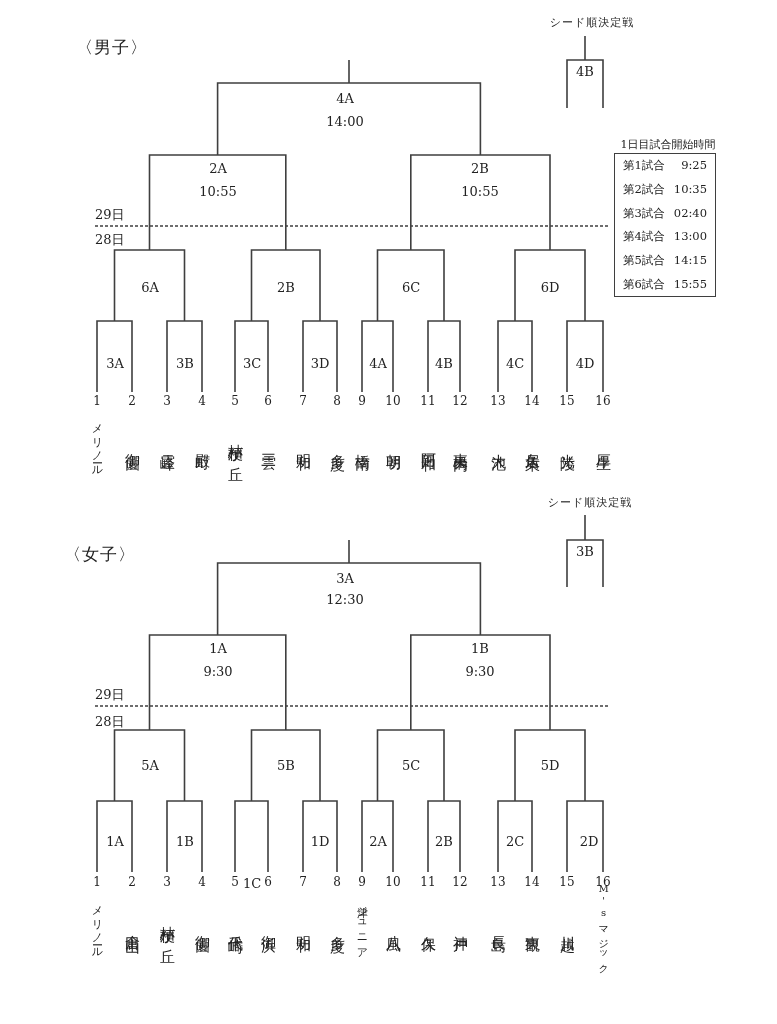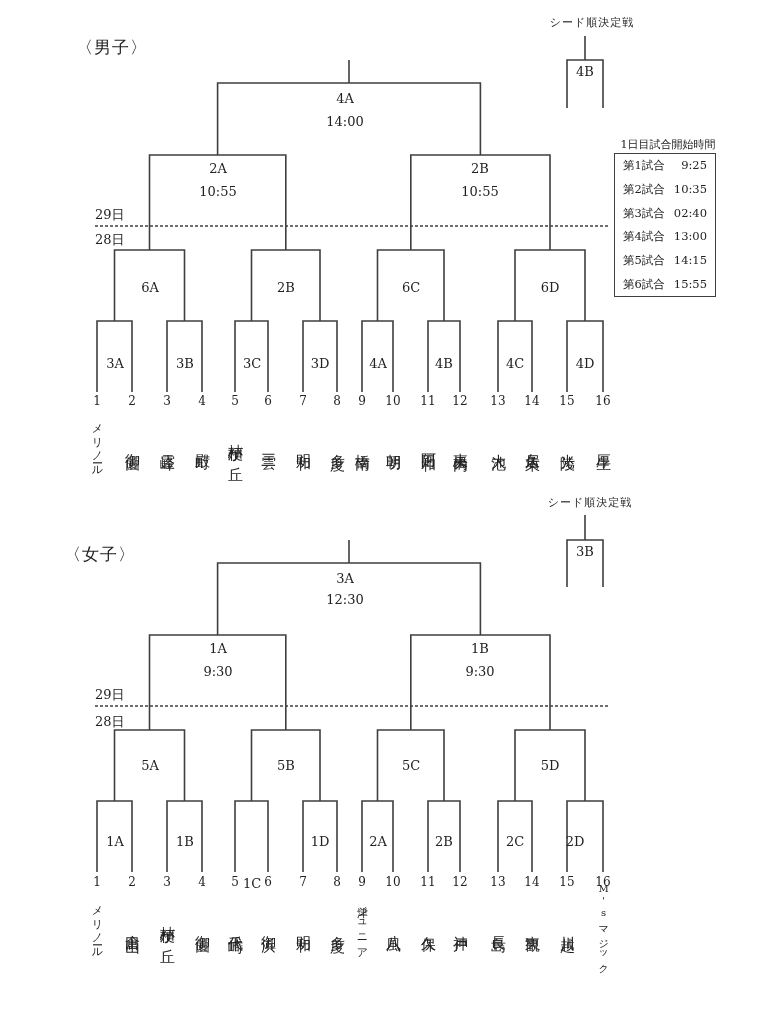--- a/index.html
+++ b/index.html
@@ -184,21 +184,21 @@
   <div class="c f13" style="left:411px;top:765px">5C</div>
   <div class="c f13" style="left:550px;top:765px">5D</div>
 
   <div class="c f13" style="left:115px;top:841px">1A</div>
   <div class="c f13" style="left:185px;top:841px">1B</div>
   <div class="c f13" style="left:252px;top:883px">1C</div>
   <div class="c f13" style="left:320px;top:841px">1D</div>
   <div class="c f13" style="left:378px;top:841px">2A</div>
   <div class="c f13" style="left:444px;top:841px">2B</div>
   <div class="c f13" style="left:515px;top:841px">2C</div>
-  <div class="c f13" style="left:575px;top:841px">2D</div>
+  <div class="c f13" style="left:589px;top:841px">2D</div>
 
   <div class="c f12" style="left:97px;top:882px">1</div>
   <div class="c f12" style="left:132px;top:882px">2</div>
   <div class="c f12" style="left:167px;top:882px">3</div>
   <div class="c f12" style="left:202px;top:882px">4</div>
   <div class="c f12" style="left:235px;top:882px">5</div>
   <div class="c f12" style="left:268px;top:882px">6</div>
   <div class="c f12" style="left:303px;top:882px">7</div>
   <div class="c f12" style="left:337px;top:882px">8</div>
   <div class="c f12" style="left:362px;top:882px">9</div>

